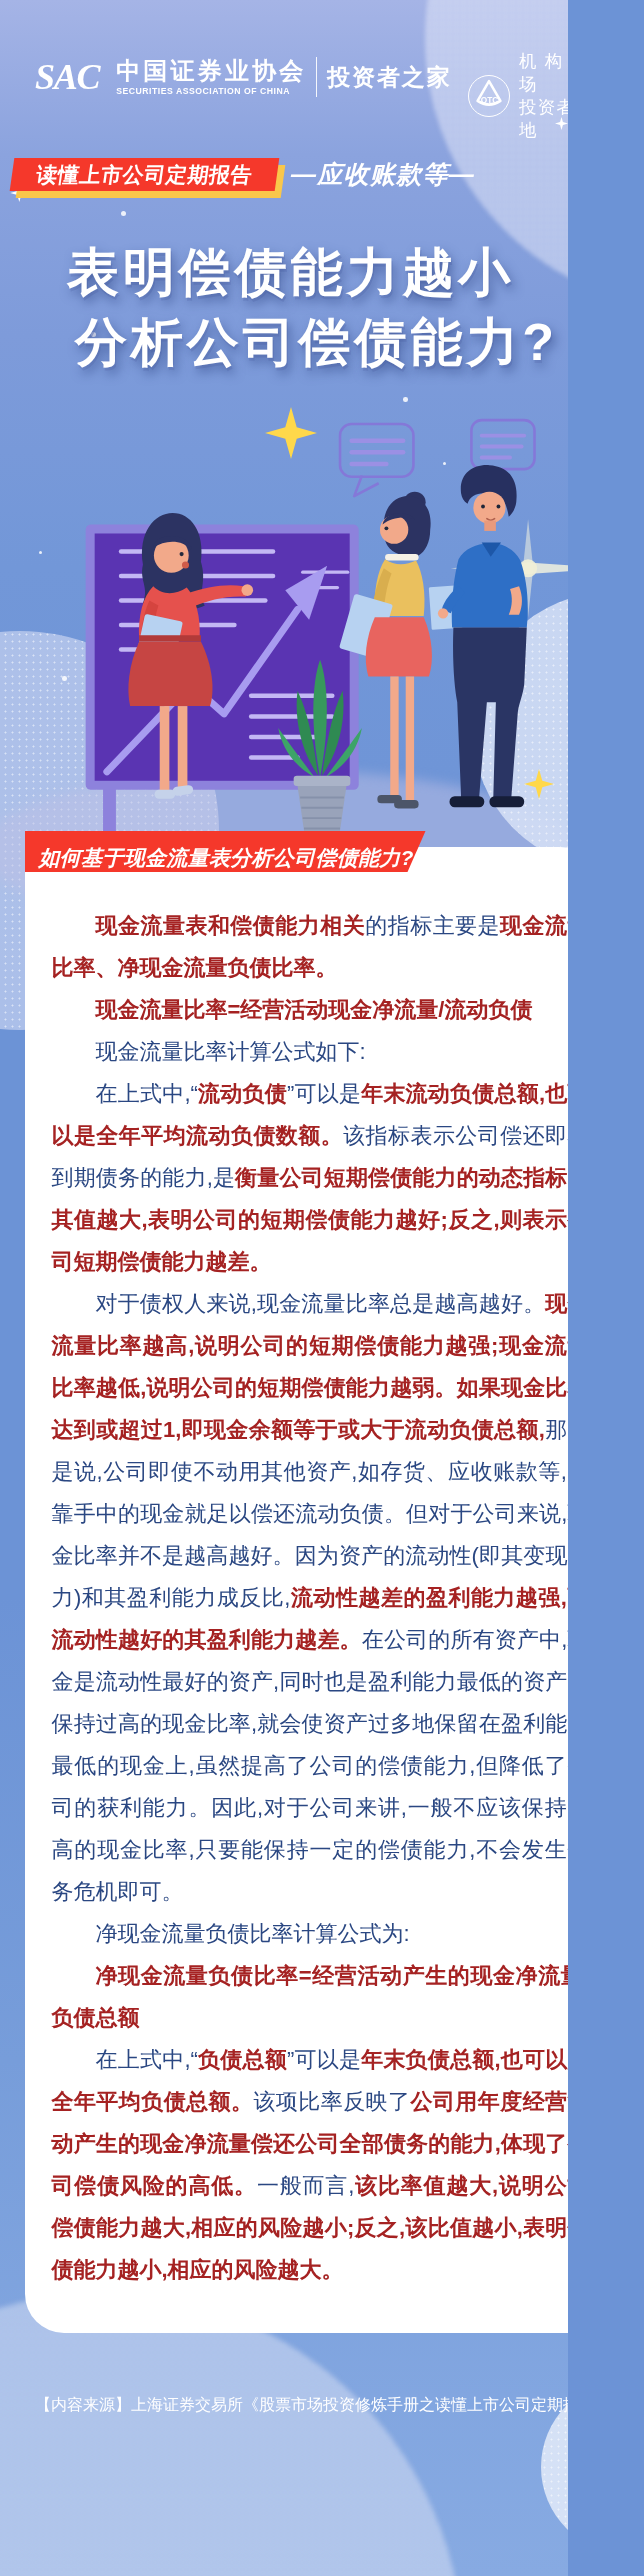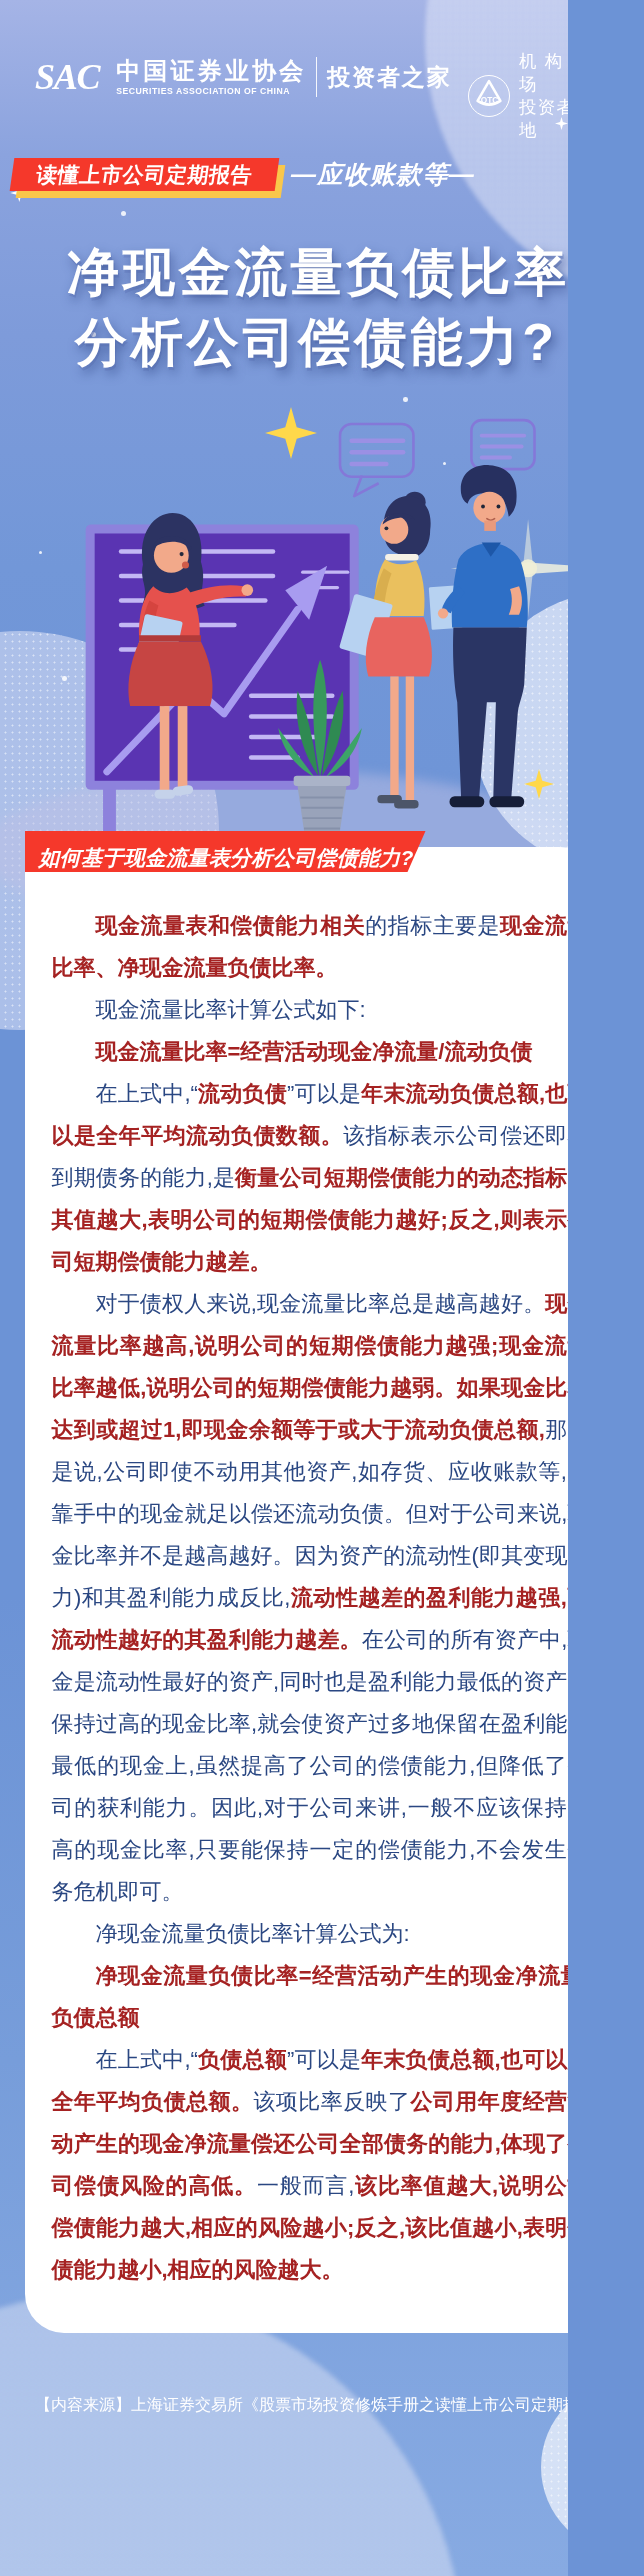--- a/index.html
+++ b/index.html
@@ -117,21 +117,21 @@
         <div class="otc-l2">投资者教育基地</div>
       </div>
     </div>
   </div>
 
   <div class="banner-box">
     <span>读懂上市公司定期报告</span>
   </div>
   <div class="banner-topic">—应收账款等—</div>
 
-  <div class="title-line title-1">净现金流量负债比率</div>
+  <div class="title-line title-1">表明偿债能力越小</div>
   <div class="title-line title-2">分析公司偿债能力?</div>
 
   <svg class="illustration" viewBox="0 0 1000 700">
 
     <g>
       <rect x="528" y="48" width="114" height="82" rx="18" fill="none" stroke="#8478d8" stroke-width="4"></rect>
       <path d="M562,128 L550,160 L588,140" fill="none" stroke="#8478d8" stroke-width="4" stroke-linejoin="round"></path>
       <line x1="546" y1="74" x2="626" y2="74" stroke="#9b90e4" stroke-width="7" stroke-linecap="round"></line>
       <line x1="546" y1="92" x2="626" y2="92" stroke="#9b90e4" stroke-width="7" stroke-linecap="round"></line>
       <line x1="546" y1="110" x2="600" y2="110" stroke="#9b90e4" stroke-width="7" stroke-linecap="round"></line>
@@ -250,22 +250,22 @@
     </g>
   </svg>
 
   <div class="section-bar">
     <span>如何基于现金流量表分析公司偿债能力?</span>
   </div>
 
   <div class="card">
     <div>
         <p class="para"><span class="seg-red seg-bold">现金流量表和偿债能力相关</span><span class="seg-blue">的指标主要是</span><span class="seg-red seg-bold">现金流量比率、净现金流量负债比率。</span></p>
+        <p class="para"><span class="seg-red seg-bold">现金流量比率=经营活动现金净流量/流动负债</span></p>
         <p class="para"><span class="seg-blue">现金流量比率计算公式如下:</span></p>
-        <p class="para"><span class="seg-red seg-bold">现金流量比率=经营活动现金净流量/流动负债</span></p>
         <p class="para"><span class="seg-blue">在上式中,“</span><span class="seg-red seg-bold">流动负债</span><span class="seg-blue">”可以是</span><span class="seg-red seg-bold">年末流动负债总额,也可以是全年平均流动负债数额。</span><span class="seg-blue">该指标表示公司偿还即将到期债务的能力,是</span><span class="seg-red seg-bold">衡量公司短期偿债能力的动态指标。其值越大,表明公司的短期偿债能力越好;反之,则表示公司短期偿债能力越差。</span></p>
         <p class="para"><span class="seg-blue">对于债权人来说,现金流量比率总是越高越好。</span><span class="seg-red seg-bold">现金流量比率越高,说明公司的短期偿债能力越强;现金流量比率越低,说明公司的短期偿债能力越弱。如果现金比率达到或超过1,即现金余额等于或大于流动负债总额,</span><span class="seg-blue">那就是说,公司即使不动用其他资产,如存货、应收账款等,光靠手中的现金就足以偿还流动负债。但对于公司来说,现金比率并不是越高越好。因为资产的流动性(即其变现能力)和其盈利能力成反比,</span><span class="seg-red seg-bold">流动性越差的盈利能力越强,而流动性越好的其盈利能力越差。</span><span class="seg-blue">在公司的所有资产中,现金是流动性最好的资产,同时也是盈利能力最低的资产。保持过高的现金比率,就会使资产过多地保留在盈利能力最低的现金上,虽然提高了公司的偿债能力,但降低了公司的获利能力。因此,对于公司来讲,一般不应该保持过高的现金比率,只要能保持一定的偿债能力,不会发生债务危机即可。</span></p>
         <p class="para"><span class="seg-blue">净现金流量负债比率计算公式为:</span></p>
         <p class="para"><span class="seg-red seg-bold">净现金流量负债比率=经营活动产生的现金净流量/负债总额</span></p>
         <p class="para"><span class="seg-blue">在上式中,“</span><span class="seg-red seg-bold">负债总额</span><span class="seg-blue">”可以是</span><span class="seg-red seg-bold">年末负债总额,也可以是全年平均负债总额。</span><span class="seg-blue">该项比率反映了</span><span class="seg-red seg-bold">公司用年度经营活动产生的现金净流量偿还公司全部债务的能力,体现了公司偿债风险的高低。</span><span class="seg-blue">一般而言,</span><span class="seg-red seg-bold">该比率值越大,说明公司偿债能力越大,相应的风险越小;反之,该比值越小,表明偿债能力越小,相应的风险越大。</span></p>
       </div>
   </div>
 
   <div class="footer">
     <div class="frow">

